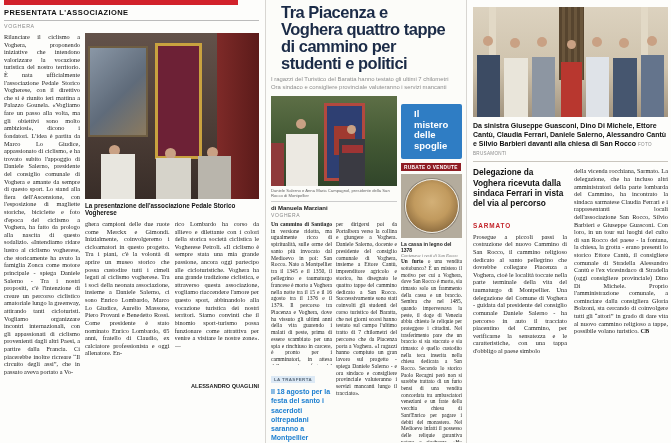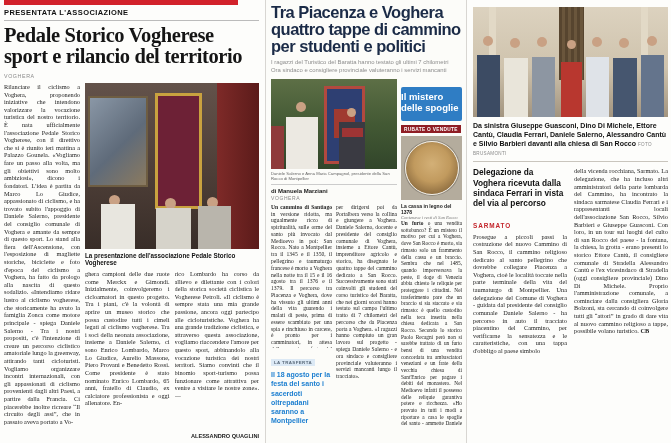--- a/index.html
+++ b/index.html
@@ -31,21 +31,21 @@
   .l-col{flex:1;display:flex;flex-direction:column;min-width:0;}
   .l-col .bodytext{flex:1;}
   .l-byline{font-family:"Liberation Sans",sans-serif;font-weight:bold;font-size:5.6px;
             text-align:right;margin-top:2px;color:#222;}
 
   
   .art-mid{width:200px;flex:none;box-sizing:border-box;padding:2px 4px 0 5px;background:#fcfcf9;}
   .m-kicker{color:#1d7fd0;font-family:"Liberation Sans",sans-serif;font-weight:bold;
             font-size:14.5px;letter-spacing:-.2px;}
   .m-headline{color:#1b2b47;font-family:"Liberation Sans",sans-serif;font-weight:bold;
-              font-size:16.5px;line-height:1.03;letter-spacing:-.5px;margin:2px 0 4px;}
+              font-size:16.5px;line-height:1.03;letter-spacing:-.5px;margin:2px 10px 4px;}
   .m-subhead{color:#8d8d8d;font-family:"Liberation Sans",sans-serif;font-size:5.9px;
              line-height:1.35;margin-bottom:4px;}
   .m-content{display:flex;gap:4px;height:346px;overflow:hidden;}
   .m-main{width:126px;flex:none;display:flex;flex-direction:column;}
   .photo-mid{height:90px;flex:none;
     background:linear-gradient(180deg,#5d6f46 0%,#435934 50%,#31452a 100%);}
   .m-photo-caption{font-family:"Liberation Sans",sans-serif;font-size:4.2px;color:#666;
                    border-bottom:1px solid #ccc;padding:2px 0 3px;}
   .m-byline{font-family:"Liberation Sans",sans-serif;font-weight:bold;font-size:6px;margin-top:3px;}
   .m-city{font-family:"Liberation Sans",sans-serif;font-size:5px;color:#888;
@@ -54,21 +54,21 @@
   .m-col{flex:1;display:flex;flex-direction:column;min-width:0;}
   .m-col .bodytext{font-size:5.6px;flex:1;}
   .trasferta{flex:none;margin-top:2px;}
   .trasferta-label{display:inline-block;background:#dce9f5;color:#5a6a7a;
     font-family:"Liberation Sans",sans-serif;font-weight:bold;font-size:4.4px;
     letter-spacing:.4px;padding:1px 3px;}
   .trasferta-text{color:#1d7fd0;font-family:"Liberation Sans",sans-serif;font-weight:bold;
     font-size:7px;line-height:1.3;margin-top:2px;}
   .m-sidebar{flex:1;display:flex;flex-direction:column;padding-top:8px;min-width:0;}
   .sb-box{background:#2f7dc4;color:#fff;font-family:"Liberation Sans",sans-serif;
-    font-weight:bold;font-size:9.5px;line-height:1.12;padding:5px 0 8px;border-radius:2px;}
+    font-weight:bold;font-size:9.5px;line-height:1.12;padding:5px 13px 8px;border-radius:2px;}
   .sb-tag{align-self:flex-start;background:#8f1d24;color:#fff;
     font-family:"Liberation Sans",sans-serif;font-weight:bold;font-size:4.8px;
     letter-spacing:.3px;padding:1.5px 3px;margin:4px 0 3px;}
   .sb-circle-wrap{background:#b4ac9d;display:flex;justify-content:center;
     align-items:center;padding:5px 0;flex:none;}
   .sb-circle{width:52px;height:52px;border-radius:50%;border:1.5px solid #f2efe8;
     box-shadow:0 0 0 1px #8e877b;
     background:radial-gradient(circle at 50% 42%,#d3b077 0%,#c19a5e 45%,#8a6a3e 80%,#6a5130 100%);}
   .sb-cap{font-family:"Liberation Sans",sans-serif;font-weight:bold;font-size:5px;margin-top:3px;}
   .sb-subcap{font-size:4.6px;font-style:italic;color:#777;}
@@ -95,21 +95,20 @@
   .head{border-radius:50%;background:#c9a184;}
 </style>
 </head>
 <body>
 
 <div class="page">
 
   <article class="art-left">
     <div class="red-bar"></div>
     <div class="l-label">PRESENTATA L'ASSOCIAZIONE</div>
-    <h1 class="l-headline">Pedale Storico Vogherese sport e rilancio del territorio</h1>
     <div class="l-body">
       <div class="l-col1">
         <div class="city-kicker">VOGHERA</div>
         <p class="bodytext" style="margin:0;">Rilanciare il ciclismo a Voghera, proponendo iniziative che intendono valorizzare la vocazione turistica del nostro territorio. È nata ufficialmente l'associazione Pedale Storico Vogherese, con il direttivo che si è riunito ieri mattina a Palazzo Gounela. «Vogliamo fare un passo alla volta, ma gli obiettivi sono molto ambiziosi», dicono i fondatori. L'idea è partita da Marco Lo Giudice, appassionato di ciclismo, e ha trovato subito l'appoggio di Daniele Salerno, presidente del consiglio comunale di Voghera e amante da sempre di questo sport. Lo stand alla fiera dell'Ascensione, con l'esposizione di magliette storiche, biciclette e foto d'epoca del ciclismo a Voghera, ha fatto da prologo alla nascita di questo sodalizio. «Intendiamo ridare lustro al ciclismo vogherese, che storicamente ha avuto la famiglia Zonca come motore principale - spiega Daniele Salerno - Tra i nostri propositi, c'è l'intenzione di creare un percorso ciclistico amatoriale lungo la greenway, attirando tanti cicloturisti. Vogliamo organizzare incontri internazionali, con gli appassionati di ciclismo provenienti dagli altri Paesi, a partire dalla Francia. Ci piacerebbe inoltre ricreare “Il circuito degli assi”, che in passato aveva portato a Vo-</p>
       </div>
       <div class="l-right">
         <div class="photo photo-left">
           <div class="ph" style="left:2%;top:8%;width:32%;height:52%;background:linear-gradient(135deg,#8a97a6 0%,#5f6b7a 55%,#8b7a5f 100%);border:2px solid #6e5d42;"></div>
           <div class="ph" style="right:0;top:0;width:24%;height:100%;background:linear-gradient(90deg,#7e2a28,#5b1b1a);"></div>
           <div class="ph" style="left:40%;top:6%;width:24%;height:66%;background:#6d2136;border:3px solid #c9a23f;"></div>

